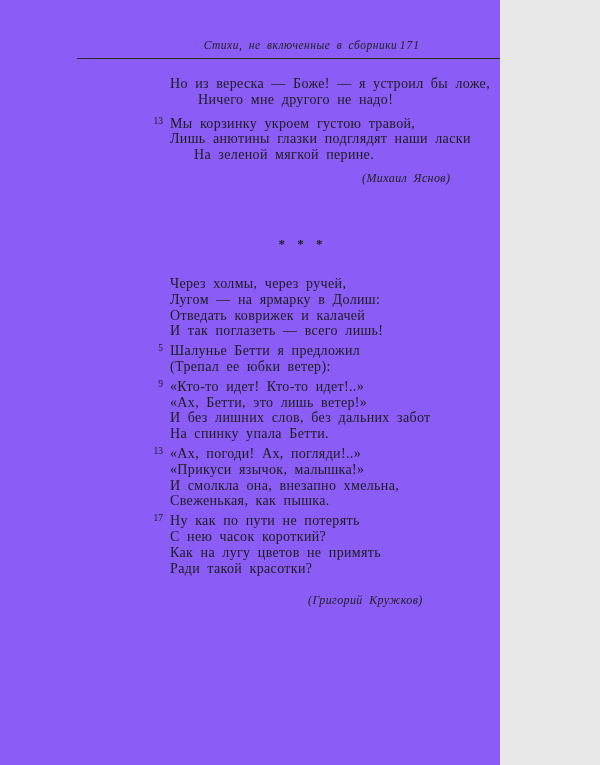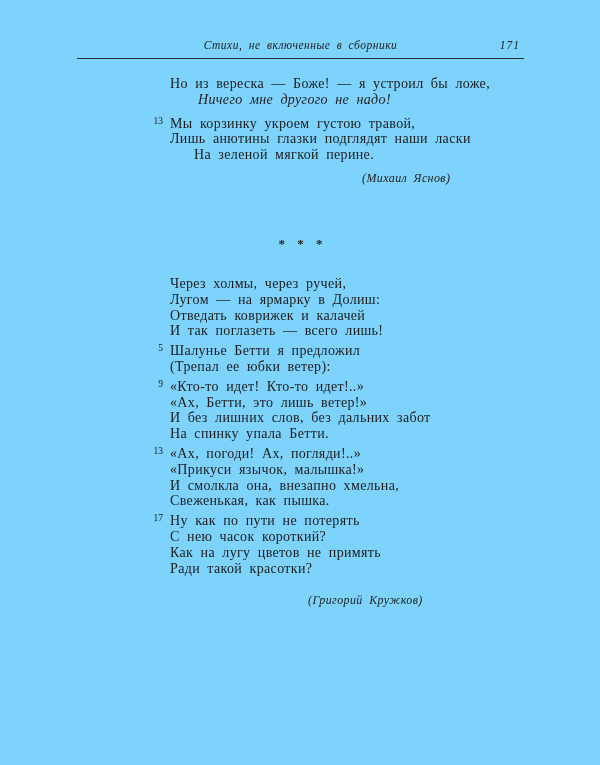--- a/index.html
+++ b/index.html
@@ -2,23 +2,23 @@
 <html><head>
 <meta charset="utf-8">
 <style>
   html, body { margin: 0; padding: 0; }
   body {
     background: #e8e8e8;
     font-family: "Liberation Serif", "DejaVu Serif", serif;
   }
   .page {
     position: relative;
-    width: 600px;
+    width: 500px;
     height: 765px;
-    background: #7dd3fc;
+    background: #8b5cf6;
     color: #1e1e1e;
     overflow: hidden;
   }
 
   
   .header-title {
     position: absolute;
     top: 39px;
     left: 77px;
     width: 447px;
@@ -58,21 +58,21 @@
     color: #1c1c1c;
     white-space: nowrap;
   }
   .poem-1 { top: 76px; }
   .poem-2 { top: 276px; }
 
   .stanza { position: relative; margin: 0 0 4px 0; }
   .poem-1 .stanza { margin-bottom: 8px; }
 
   .line { position: relative; }
-  .ind-a { padding-left: 28px; font-style: italic; }
+  .ind-a { padding-left: 28px; }
   .ind-b { padding-left: 40px; }
   .ind-c { padding-left: 24px; }
 
   .line-num {
     position: absolute;
     left: -26px;
     top: -2px;
     width: 19px;
     text-align: right;
     font-size: 9.5px;

